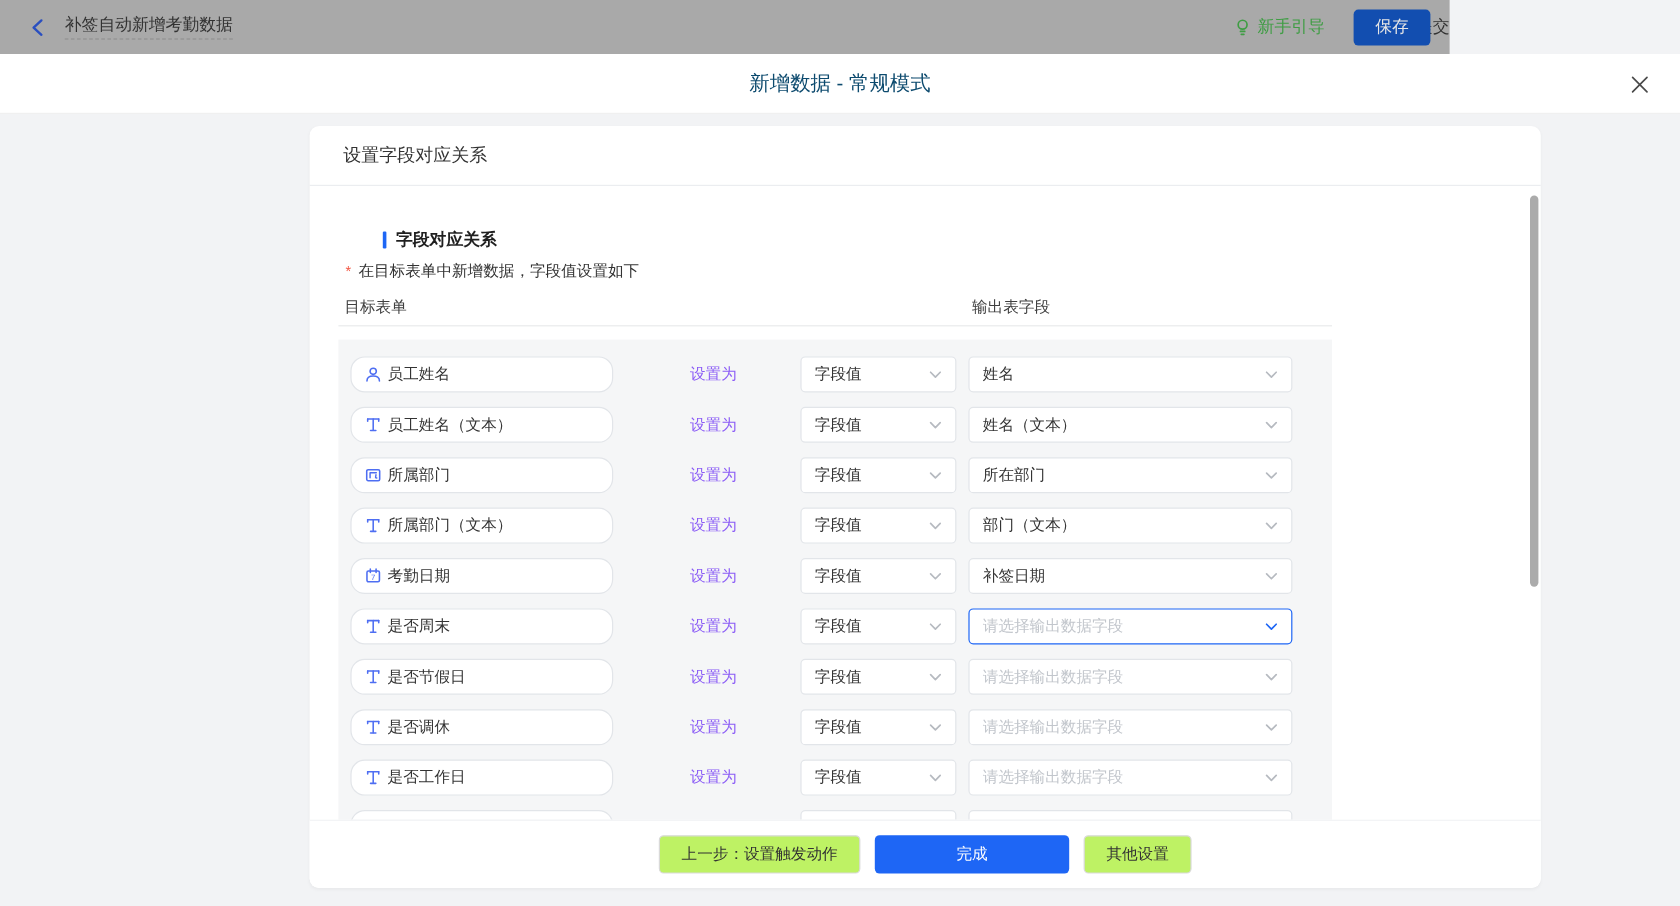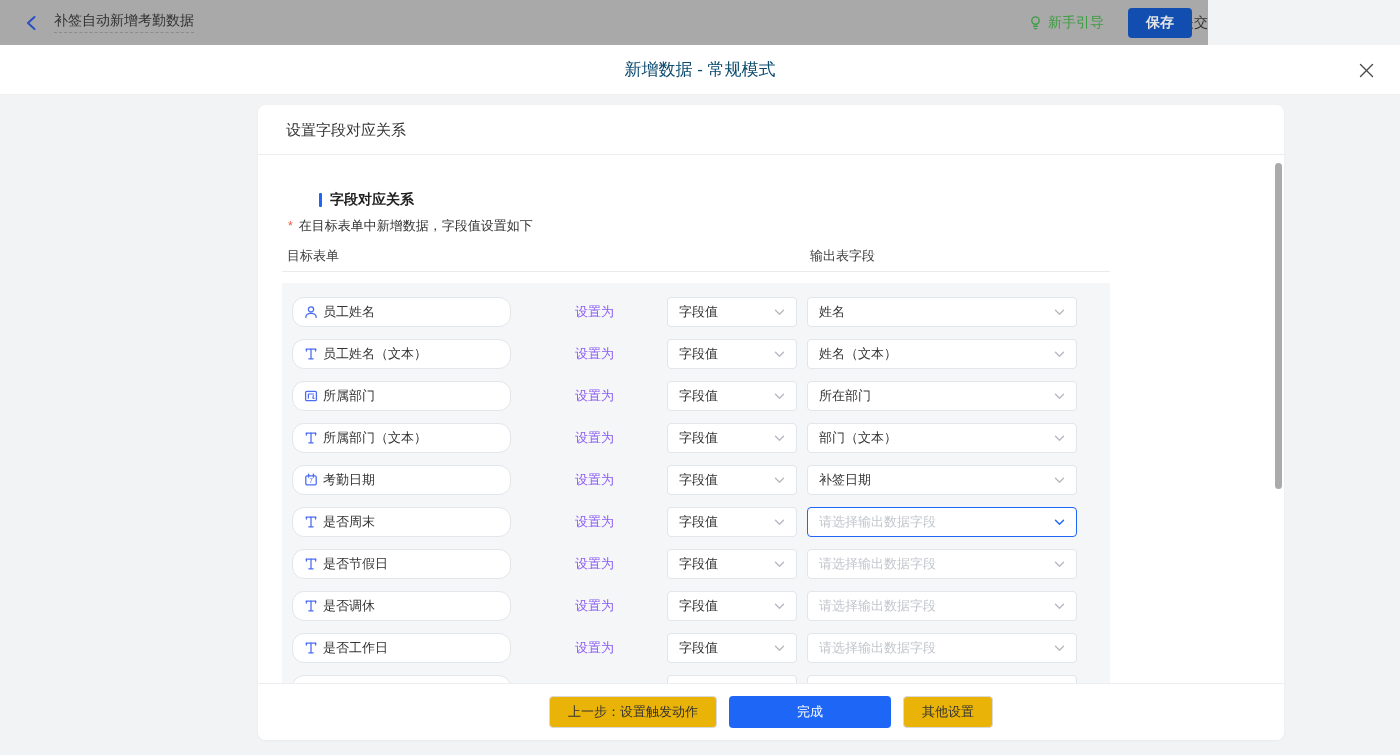--- a/index.html
+++ b/index.html
@@ -11,21 +11,21 @@
   .topbar { position:absolute; top:0; left:0; width:1208px; height:45px;
             background:#a9a9a9; display:flex; align-items:center; }
   .topbar-left { display:flex; align-items:center; gap:14px; padding-left:24px; flex:0 0 auto; }
   .back-btn { display:flex; align-items:center; cursor:pointer; }
   .tb-flow-title { font-size:14px; color:#323232; padding-bottom:2px;
                    border-bottom:1px dashed #8b8b8b; cursor:text; }
   .tb-center { position:absolute; left:0; right:0; text-align:right; font-size:14px; color:#323232; }
   .topbar-right { position:absolute; right:16px; top:0; height:45px; display:flex; align-items:center; gap:24px; }
   .guide { display:flex; align-items:center; gap:5px; color:#3f9d44; font-size:14px; cursor:pointer; }
   .save-btn { min-width:64px; height:30px; background:#124eb0; color:#e6e6e6; border:none;
-              border-radius:4px; font-size:14px; cursor:pointer; font-family:inherit;font-weight:bold; }
+              border-radius:4px; font-size:14px; cursor:pointer; font-family:inherit; }
 
   
   .modal-header { position:absolute; top:45px; left:0; width:1400px; height:50px; background:#ffffff;
                   border-bottom:1px solid #f0f0f0; }
   .modal-title { width:100%; text-align:center; line-height:50px; font-size:17px; color:#0c4a6e; font-weight:500; }
   .modal-close { position:absolute; right:24px; top:15px; width:20px; height:20px; cursor:pointer;
                  display:flex; align-items:center; justify-content:center; }
 
   
   .modal-body { position:absolute; top:95px; left:0; width:1400px; height:660px; background:#f2f3f5; }
@@ -62,21 +62,21 @@
   .select .sel-label { font-size:13px; color:#333333; flex:1; white-space:nowrap; overflow:hidden; }
   .select .sel-label.placeholder { color:#c2c6cc; }
   .select .chevron { flex:0 0 auto; display:flex; align-items:center; }
   .output-select.focused { border:1.5px solid #1e66f5; }
 
   
   .card-footer { position:absolute; bottom:0; left:0; right:0; height:57px; background:#ffffff;
                  border-top:1px solid #ebedf0; border-radius:0 0 8px 8px;
                  display:flex; align-items:center; justify-content:center; gap:12px; }
   .btn { height:32px; border-radius:4px; font-size:13px; cursor:pointer; font-family:inherit; }
-  .btn-ghost { background:#eab308; border:1px solid #d9d9d9; color:#333333; padding:0 18px; }
+  .btn-ghost { background:#bef264; border:1px solid #d9d9d9; color:#333333; padding:0 18px; }
   .btn-primary { background:#1e66f5; border:none; color:#ffffff; min-width:162px; }
 
   
   .scrollbar-thumb { position:absolute; top:58px; right:2px; width:7px; height:326px;
                      background:#ababab; border-radius:4px; cursor:grab; }
 </style>
 </head>
 <body>
 
 <div class="page">

